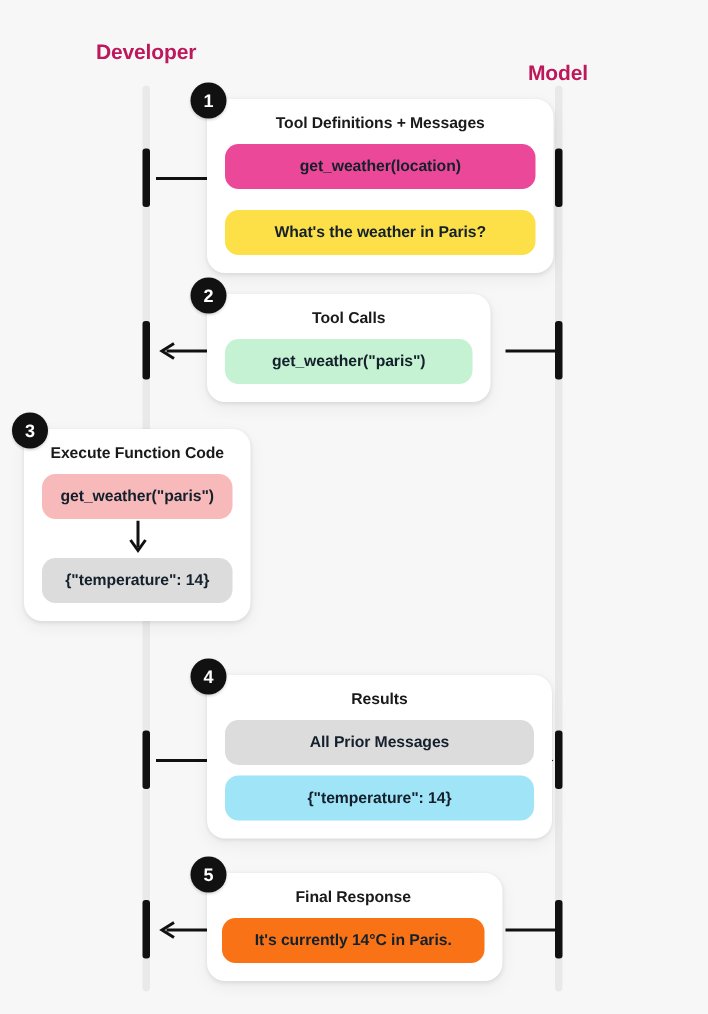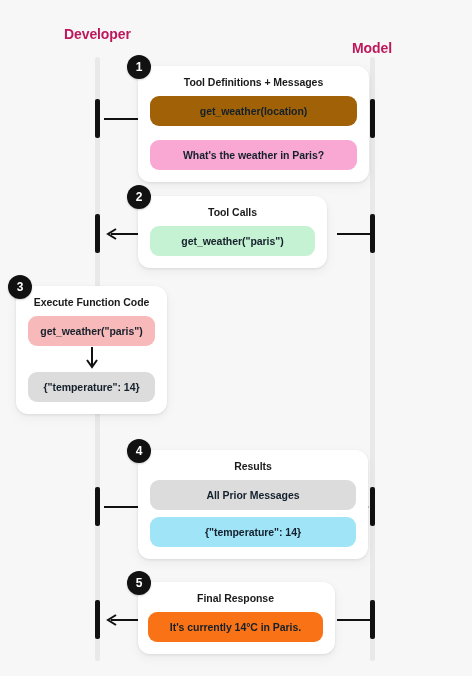--- a/index.html
+++ b/index.html
@@ -133,22 +133,22 @@
   </div>
   <div class="arrow" style="left:337px; top:113px; width:33px;">
     <svg width="33" height="12" viewBox="0 0 33 12">
         <line x1="0" y1="6" x2="27" y2="6" stroke="#111111" stroke-width="2"></line>
         <polyline points="22,1 30,6 22,11" fill="none" stroke="#111111" stroke-width="2"></polyline>
       </svg>
   </div>
   <div class="badge" style="left:127px; top:55px;">1</div>
   <div class="card" style="left:138px; top:66px; width:231px;">
     <div class="card-title">Tool Definitions + Messages</div>
-    <div class="pill" style="background:#a16207;">get_weather(location)</div>
-    <div class="pill" style="background:#f9a8d4;margin-top:14px;">What's the weather in Paris?</div>
+    <div class="pill" style="background:#ec4899;">get_weather(location)</div>
+    <div class="pill" style="background:#fde047;margin-top:14px;">What's the weather in Paris?</div>
   </div>
 
   <div class="activation" style="left:95px; top:214px; height:39px;"></div>
   <div class="activation" style="left:370px; top:214px; height:39px;"></div>
   <div class="arrow" style="left:103px; top:228px; width:35px;">
     <svg width="35" height="12" viewBox="0 0 35 12">
         <line x1="8" y1="6" x2="35" y2="6" stroke="#111111" stroke-width="2"></line>
         <polyline points="13,1 5,6 13,11" fill="none" stroke="#111111" stroke-width="2"></polyline>
       </svg>
   </div>

